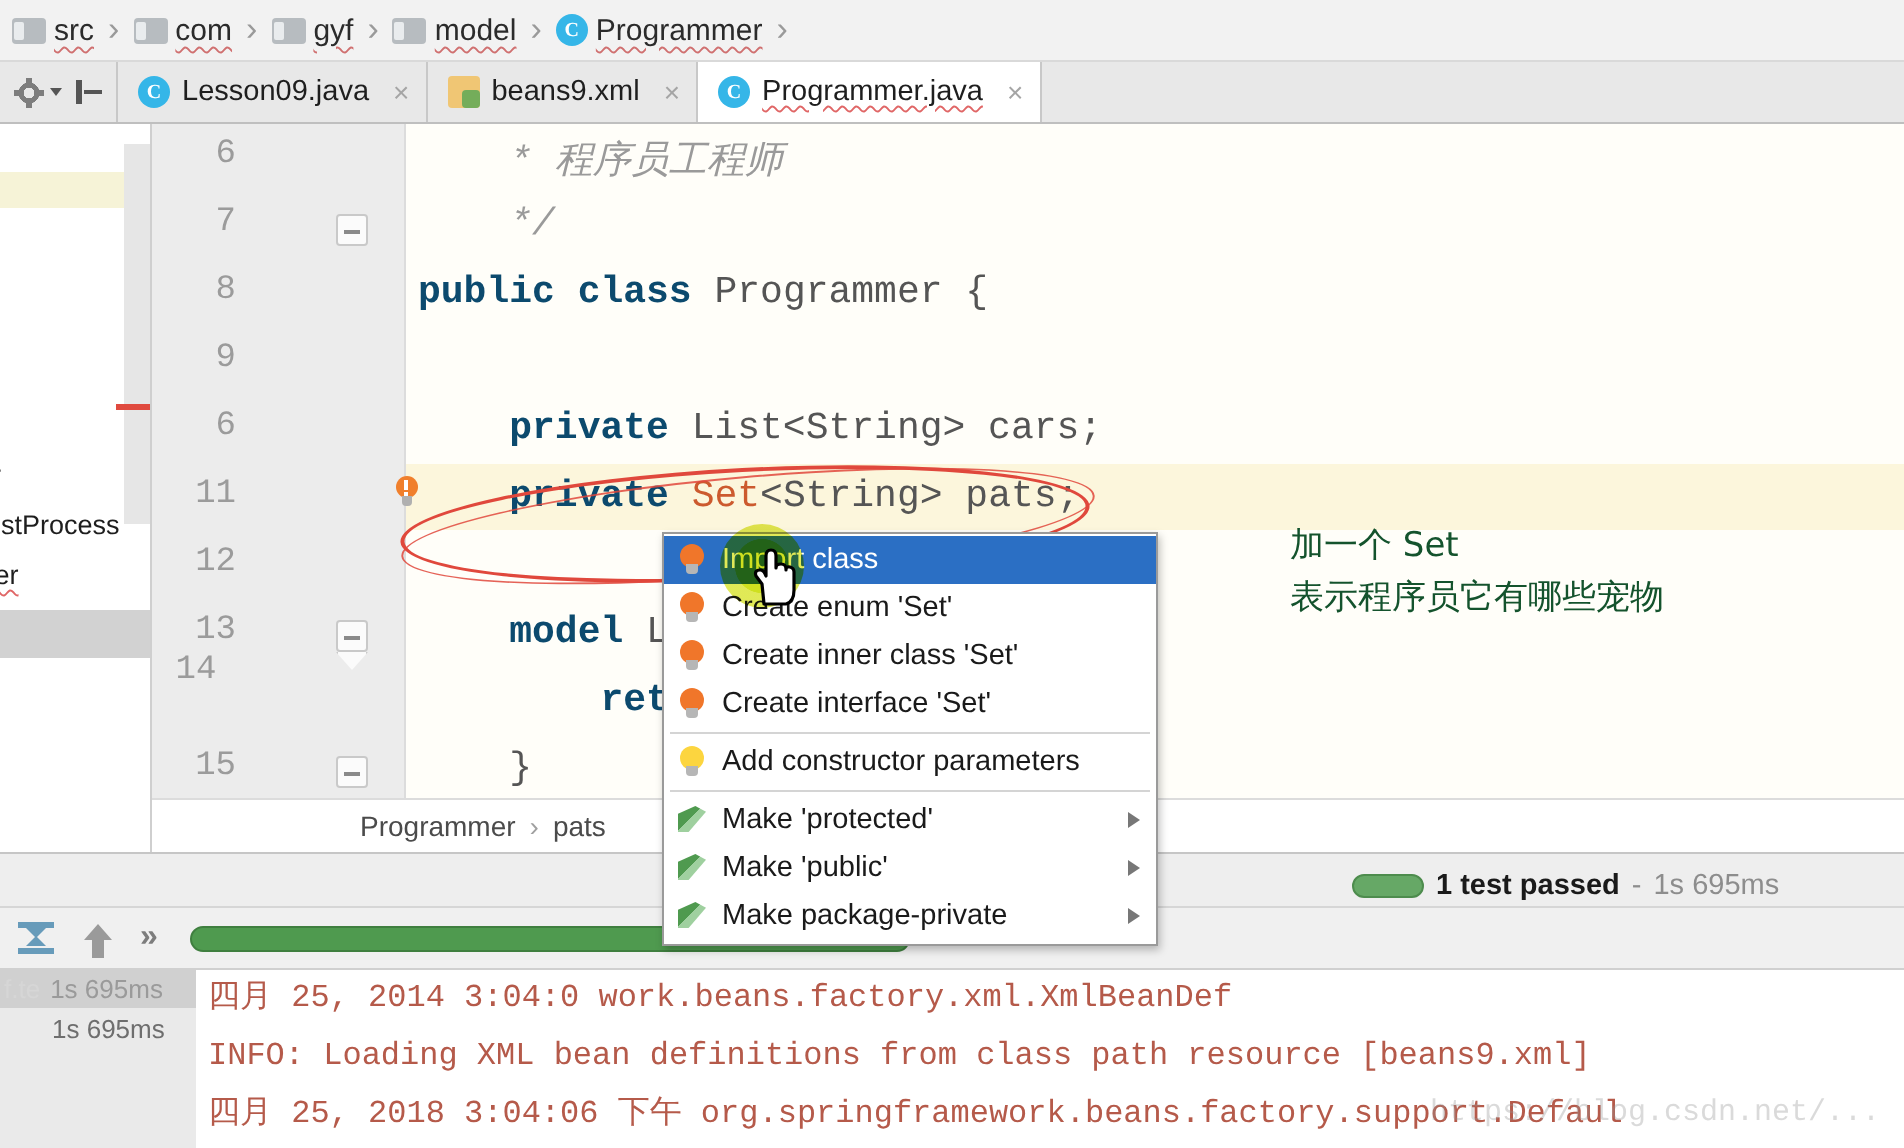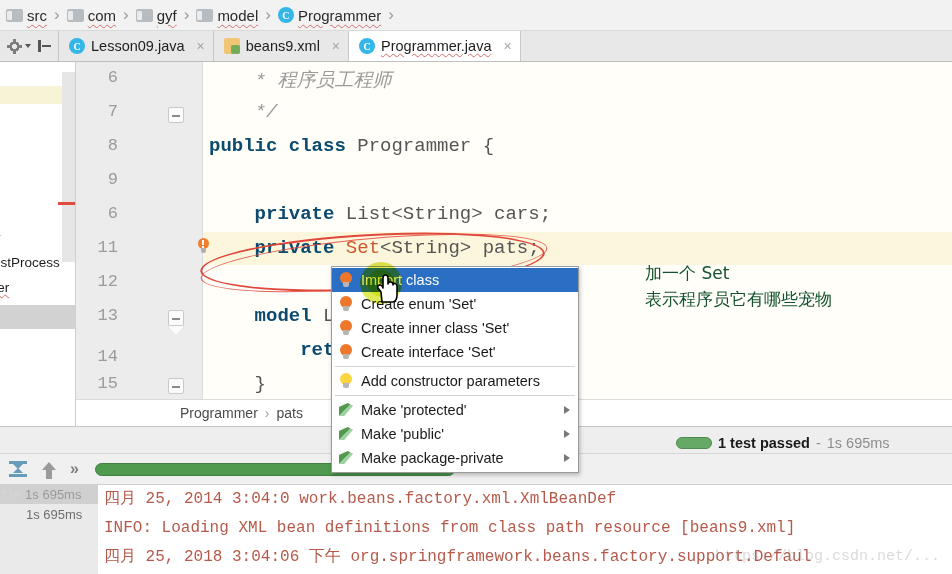--- a/index.html
+++ b/index.html
@@ -342,21 +342,21 @@
 
   <div id="gutter">
     <div class="ln" style="top:6px;">6</div>
     <div class="ln" style="top:40px;">7</div>
     <div class="ln" style="top:74px;">8</div>
     <div class="ln" style="top:108px;">9</div>
     <div class="ln" style="top:142px;">6</div>
     <div class="ln" style="top:176px;">11</div>
     <div class="ln" style="top:210px;">12</div>
     <div class="ln" style="top:244px;">13</div>
-    <div class="ln" style="top:285px;">14</div>
+    <div class="ln" style="top:264px;text-align:center;">14</div>
     <div class="ln" style="top:312px;">15</div>
 
     <div class="fold" style="top:45px;"></div>
     <div class="fold" style="top:248px;"></div>
     <div class="fold-tri" style="top:264px;"></div>
     <div class="fold" style="top:316px;"></div>
   </div>
 
   <div class="code cmt" style="top:5px;">    * 程序员工程师</div>
   <div class="code cmt" style="top:39px;">    */</div>

